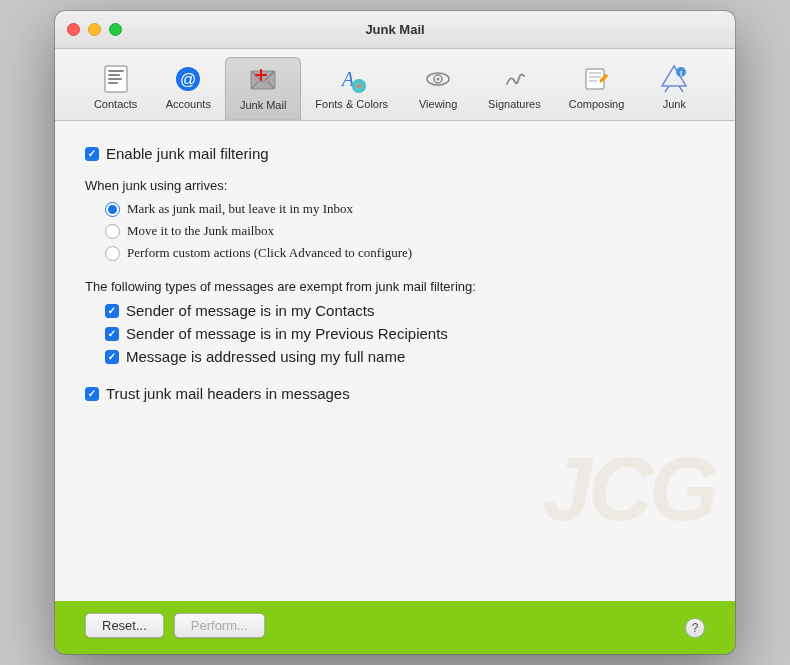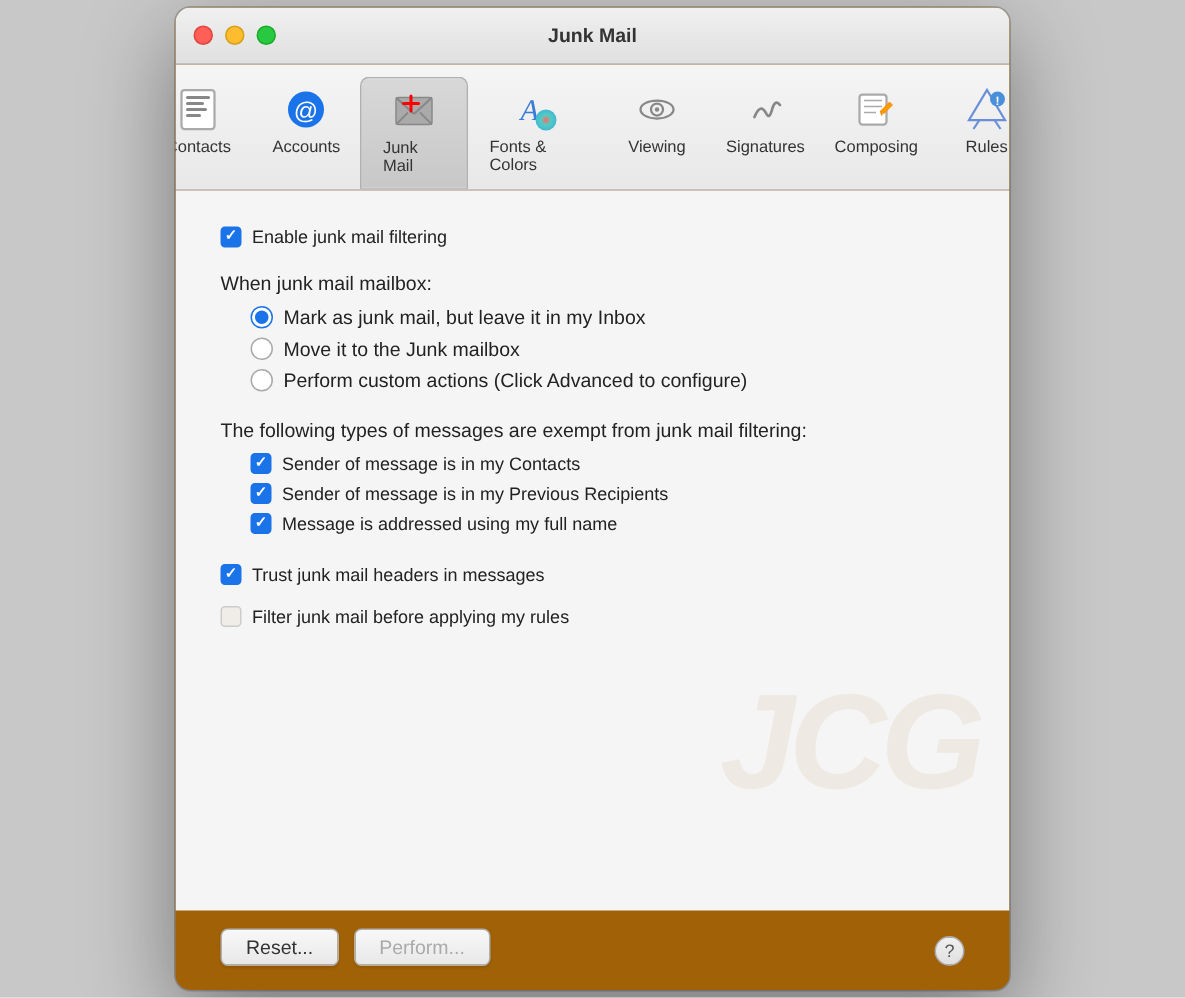--- a/index.html
+++ b/index.html
@@ -6,22 +6,22 @@
     body {
       background: #c8c8c8;
       display: flex;
       align-items: center;
       justify-content: center;
       width: 790px;
       height: 665px;
       font-family: -apple-system, BlinkMacSystemFont, 'Helvetica Neue', Helvetica, Arial, sans-serif;
     }
     .window {
-      width: 556px;
-      background: #a16207;
+      width: 680px;
+      background: #84cc16;
       border-radius: 10px;
       box-shadow: 0 20px 60px rgba(0,0,0,0.4), 0 0 0 1px rgba(0,0,0,0.2);
       overflow: hidden;
     }
     
     .titlebar {
       background: linear-gradient(to bottom, #f0f0f0, #e0e0e0);
       height: 38px;
       display: flex;
       align-items: center;
@@ -136,37 +136,38 @@
       color: white;
       font-size: 10px;
       font-weight: bold;
       line-height: 1;
     }
     .checkbox.unchecked-light {
       background: #f0ede8;
       border-color: #ccc;
     }
     .checkbox-label {
-      font-size: 12px;
+      font-size: 15px;
       color: #222;
       text-align: right;
     }
     
     .section-label {
       font-size: 13px;
       color: #222;
       margin: 16px 0 8px 0;
     }
     
     .radio-row {
       display: flex;
       align-items: center;
       gap: 7px;
       margin-bottom: 6px;
       padding-left: 20px;
+      font-family: Liberation Serif, serif;
     }
     .radio {
       width: 15px;
       height: 15px;
       border-radius: 50%;
       border: 1px solid #aaa;
       background: white;
       display: flex;
       align-items: center;
       justify-content: center;
@@ -345,35 +346,35 @@
       <div class="toolbar-item">
         <div class="toolbar-icon">
           <svg width="30" height="30" viewBox="0 0 30 30">
             <polygon points="15,2 27,22 3,22" fill="none" stroke="#6a8fd8" stroke-width="1.5"></polygon>
             <line x1="10" y1="22" x2="6" y2="28" stroke="#6a8fd8" stroke-width="1.5"></line>
             <line x1="20" y1="22" x2="24" y2="28" stroke="#6a8fd8" stroke-width="1.5"></line>
             <circle cx="22" cy="8" r="5" fill="#4a90d9"></circle>
             <text x="22" y="12" text-anchor="middle" font-size="8" fill="white" font-weight="bold">!</text>
           </svg>
         </div>
-        <span class="toolbar-label">Rules</span>
+        <span class="toolbar-label">Junk</span>
       </div>
 
     </div>
   </div>
 
   <div class="content">
     <div class="watermark">JCG</div>
 
     <div class="checkbox-row">
       <div class="checkbox checked"></div>
       <span class="checkbox-label">Enable junk mail filtering</span>
     </div>
 
-    <div class="section-label">When junk mail mailbox:</div>
+    <div class="section-label">When junk using arrives:</div>
 
     <div class="radio-row">
       <div class="radio selected"></div>
       <span class="radio-label">Mark as junk mail, but leave it in my Inbox</span>
     </div>
 
     <div class="radio-row">
       <div class="radio"></div>
       <span class="radio-label">Move it to the Junk mailbox</span>
     </div>
@@ -403,24 +404,20 @@
 
     <div class="spacer"></div>
 
     <div class="checkbox-row">
       <div class="checkbox checked"></div>
       <span class="checkbox-label">Trust junk mail headers in messages</span>
     </div>
 
     <div class="spacer" style="height:8px;"></div>
 
-    <div class="checkbox-row">
-      <div class="checkbox unchecked-light"></div>
-      <span class="checkbox-label">Filter junk mail before applying my rules</span>
-    </div>
 
   </div>
 
   <div class="bottom-bar">
     <button class="mac-button">Reset...</button>
     <button class="mac-button disabled">Perform...</button>
     <div class="help-button">?</div>
   </div>
 </div>
 

